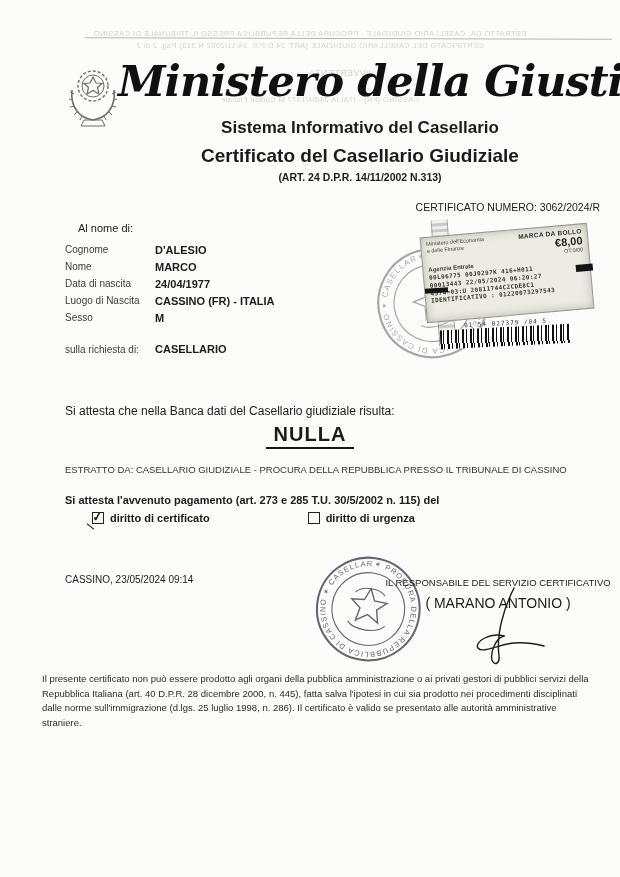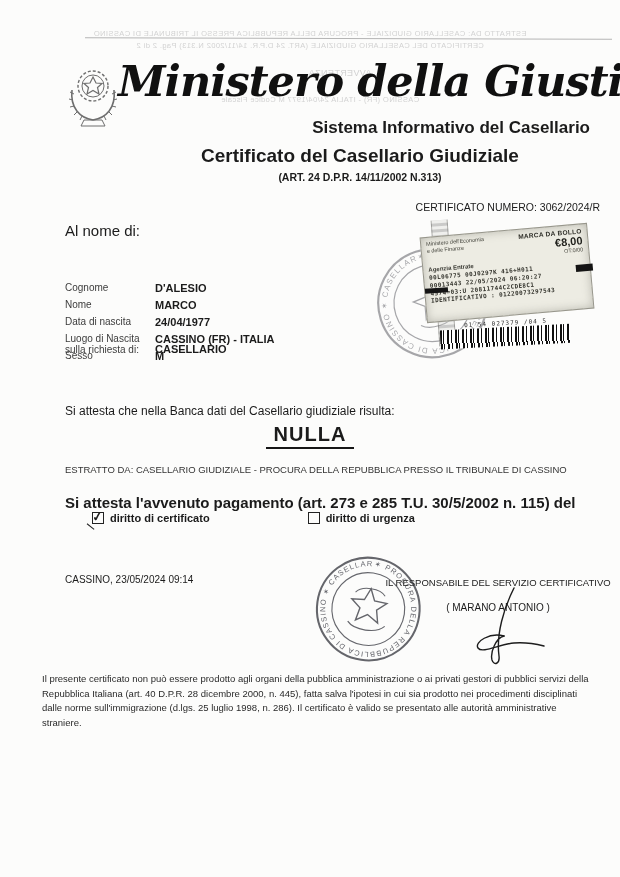--- a/index.html
+++ b/index.html
@@ -17,28 +17,28 @@
   }
   .scanline { position:absolute; left:85px; top:38px; width:527px; height:1px; background:#b5b5b5; transform:rotate(.15deg); }
 
   .emblem { position:absolute; left:58px; top:56px; }
 
   .ministry {
     position:absolute; left:118px; top:56px; width:486px; text-align:center;
     font-family:"DejaVu Serif", serif; font-style:italic; font-weight:700;
     font-size:43px; color:#101010; letter-spacing:-1px; white-space:nowrap;
   }
-  .title1 { position:absolute; left:130px; top:118px; width:460px; text-align:right; font-size:17px; font-weight:bold; }
+  .title1 { position:absolute; left:130px; top:118px; width:460px; text-align:center; font-size:17px; font-weight:bold; }
   .title2 { position:absolute; left:130px; top:145px; width:460px; text-align:center; font-size:19px; font-weight:bold; }
   .title3 { position:absolute; left:130px; top:171px; width:460px; text-align:center; font-size:10.5px; font-weight:bold; }
 
   .cert-number { position:absolute; left:400px; top:201px; width:200px; text-align:right; font-size:10.5px; }
 
-  .intro { position:absolute; left:65px; top:222px; font-size:15px; }
-  .person { position:absolute; left:65px; top:241px;margin-top:38px; }
+  .intro { position:absolute; left:78px; top:222px; font-size:11px; }
+  .person { position:absolute; left:65px; top:241px; }
   .prow { display:flex; height:17px; align-items:center; }
   .plabel { width:90px; font-size:10px; color:#3c3c3c; }
   .pvalue { font-size:11px; font-weight:bold; }
 
   
   .bollo-group { position:absolute; left:388px; top:222px; width:215px; height:140px; }
   .circle-stamp-partial { position:absolute; left:-14px; top:22px; opacity:.45; transform:rotate(-18deg); }
   .bollo-paper {
     position:absolute; left:35px; top:8px; width:168px; height:86px;
     background:#edece3; border:1px solid #97968c; transform:rotate(-5deg);
@@ -70,33 +70,33 @@
   .request { position:absolute; left:65px; top:341px; }
   .rrow { display:flex; }
   .rlabel { width:90px; font-size:10px; color:#3c3c3c; line-height:17px; flex:0 0 90px; }
   .rvalue { font-size:11px; font-weight:bold; line-height:17px; width:452px; }
 
   .attest1 { position:absolute; left:65px; top:404px; font-size:12px; }
   .nulla-wrap { position:absolute; left:0; top:423px; width:620px; text-align:center; }
   .nulla { display:inline-block; font-size:20px; font-weight:bold; letter-spacing:1px; border-bottom:2px solid #161616; padding:0 8px 1px; }
   .estratto { position:absolute; left:65px; top:464px; font-size:9.5px; color:#333; }
 
-  .payment { position:absolute; left:65px; top:494px; font-size:15px; font-weight:bold; }
+  .payment { position:absolute; left:65px; top:494px; font-size:11px; font-weight:bold; }
   .checks { position:absolute; left:92px; top:512px; display:flex; }
   .checkitem { display:flex; align-items:flex-end; font-size:11px; font-weight:bold; }
   .checkitem + .checkitem { margin-left:98px; }
   .box { position:relative; width:10px; height:10px; border:1.3px solid #222; margin-right:6px; flex:0 0 auto; }
   .box.checked::after { content:"✓"; position:absolute; left:-1px; top:-4px; font-size:13px; color:#1a1a1a; transform:rotate(-8deg); }
   .box.checked::before { content:""; position:absolute; left:-7px; bottom:-4px; width:9px; height:1.2px; background:#222; transform:rotate(38deg); }
 
   .place-date { position:absolute; left:65px; top:574px; font-size:10px; }
   .round-stamp { position:absolute; left:312px; top:553px; transform:rotate(8deg); }
   .responsible { position:absolute; left:385px; top:577px; width:226px; text-align:center; }
   .resp-role { font-size:9.5px; }
-  .resp-name { font-size:10px; margin-top:14px; }
+  .resp-name { font-size:14px; margin-top:7px; }
   .signature { position:absolute; left:452px; top:586px; }
 
   .footer { position:absolute; left:42px; top:672px; width:552px; font-size:9.5px; line-height:1.55; color:#2a2a2a; }
 
   svg .ink { stroke:#3f4048; fill:none; }
 </style>
 </head>
 <body>
 
 <div class="page">

